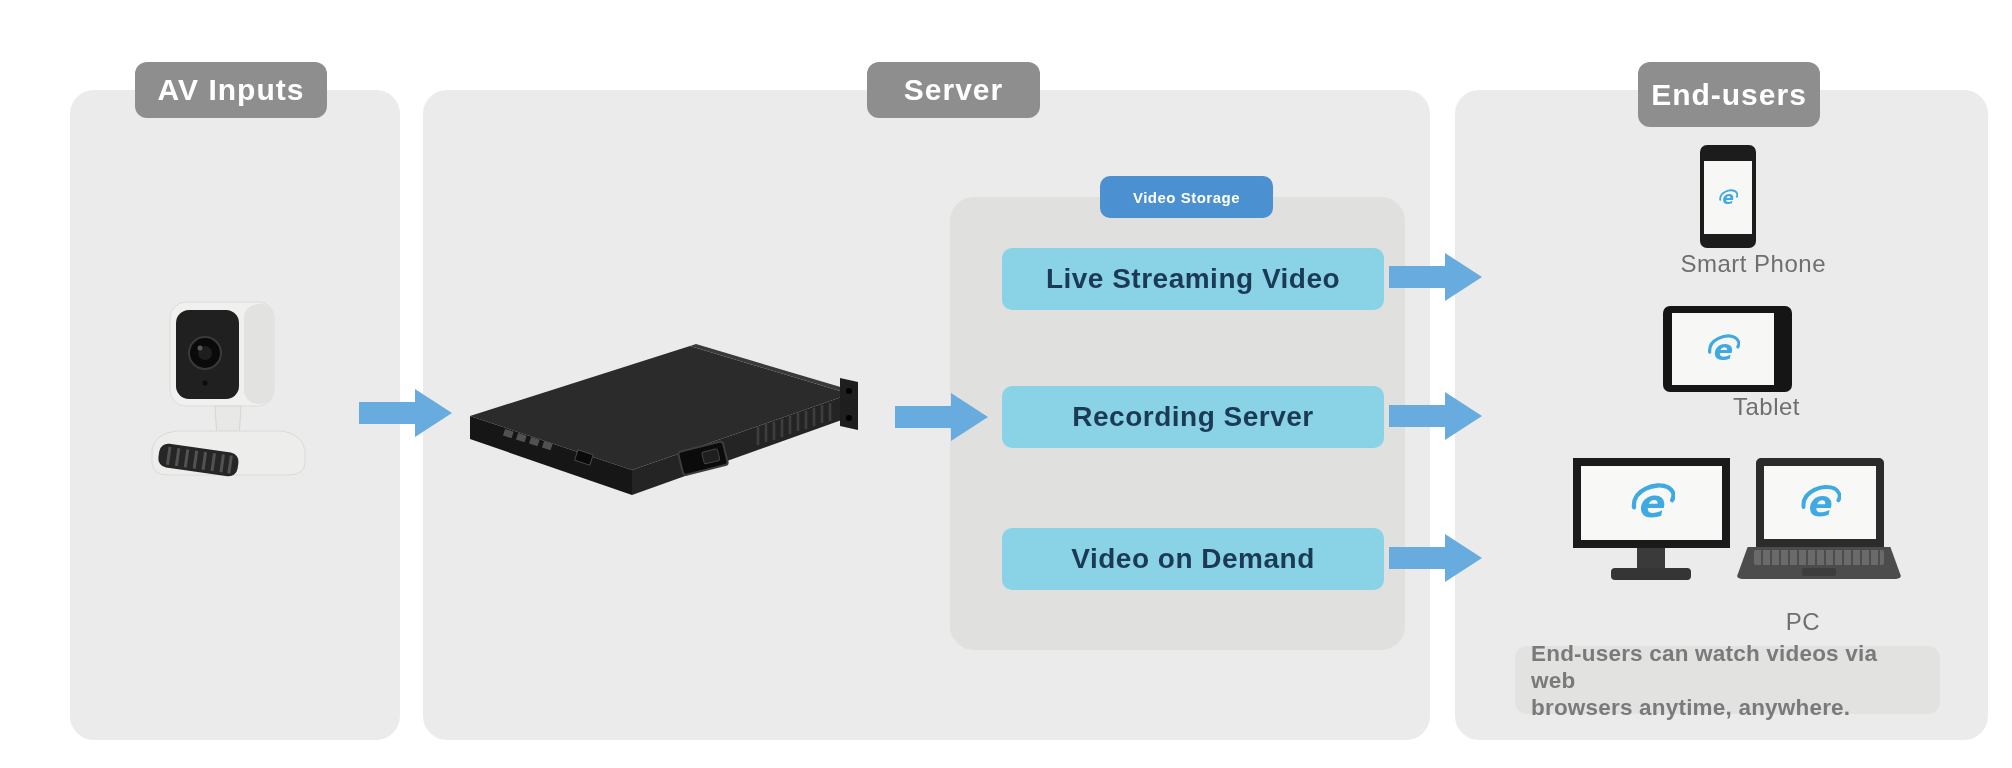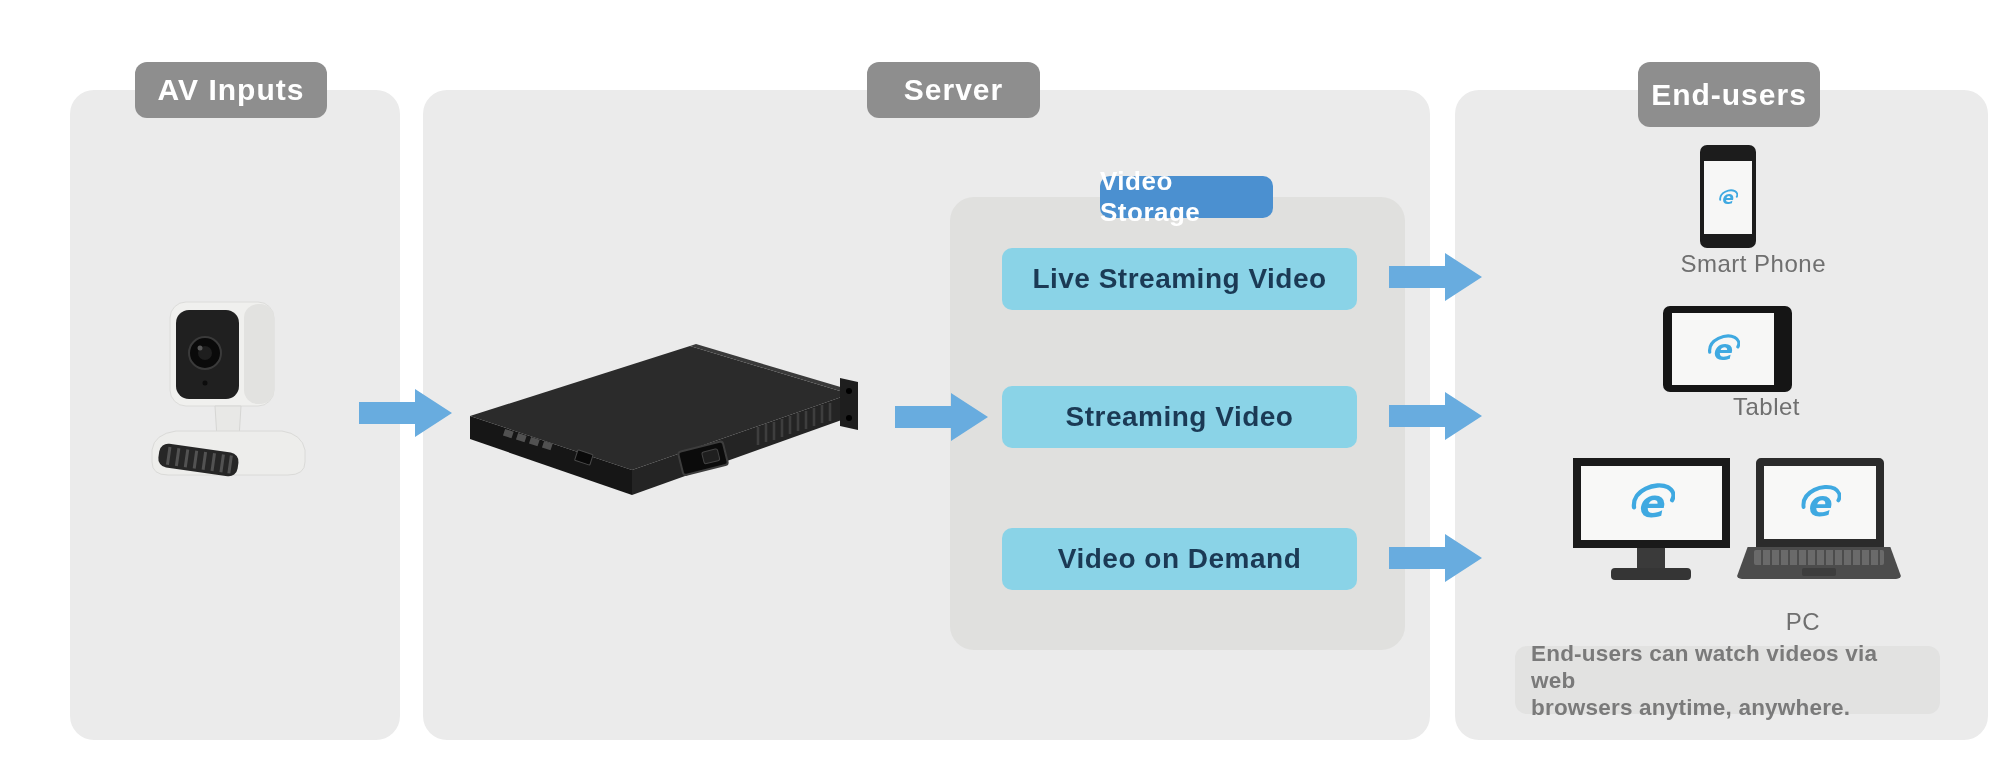--- a/index.html
+++ b/index.html
@@ -25,24 +25,24 @@
   .badge-users{left:1638px;top:62px;width:182px;height:65px;}
 
   .inner-panel{
     position:absolute;left:950px;top:197px;width:455px;height:453px;
     background:var(--inner-panel-bg,#e0e0de);border-radius:24px;
   }
   .badge-storage{
     position:absolute;left:1100px;top:176px;width:173px;height:42px;
     display:flex;align-items:center;justify-content:center;
     background:var(--badge-blue,#4b90d0);color:#fff;font-weight:bold;
-    font-size:26px;border-radius:10px;z-index:6;letter-spacing:0.5px;
+    font-size:15px;border-radius:10px;z-index:6;letter-spacing:0.5px;
   }
   .flow-box{
-    position:absolute;left:1002px;width:355px;height:62px;
+    position:absolute;left:1002px;width:382px;height:62px;
     display:flex;align-items:center;justify-content:center;
     background:var(--box-blue,#8ad3e7);border-radius:10px;
     color:var(--box-text,#1b3a55);font-weight:bold;font-size:28px;z-index:6;
     letter-spacing:0.5px;
   }
   .box-live{top:248px;}
   .box-rec{top:386px;}
   .box-vod{top:528px;}
 
   .flow-arrow{position:absolute;width:95px;height:48px;z-index:8;}
@@ -165,21 +165,21 @@
     <g transform="rotate(-14 246 140)">
       <rect x="222" y="128" width="46" height="24" rx="3" fill="#0b0b0b" stroke="#3d3d3d" stroke-width="2"></rect>
       <rect x="245" y="134" width="16" height="12" rx="2" fill="#1f1f1f" stroke="#444"></rect>
     </g>
     <path d="M300 109 v18 M308 106 v18 M316 104 v18 M324 101 v18 M332 98 v18 M340 95 v18 M348 93 v18 M356 90 v18 M364 87 v18 M372 85 v18" stroke="#3e3e3e" stroke-width="2.6"></path>
   </svg>
 
   <div class="inner-panel"></div>
   <div class="badge-storage">Video Storage</div>
   <div class="flow-box box-live">Live Streaming Video</div>
-  <div class="flow-box box-rec">Streaming Video</div>
+  <div class="flow-box box-rec">Recording Server</div>
   <div class="flow-box box-vod">Video on Demand</div>
 
   <svg class="flow-arrow arr-1" viewBox="0 0 93 48">
     <polygon points="0,13 56,13 56,0 93,24 56,48 56,35 0,35"></polygon>
     </svg>
   <svg class="flow-arrow arr-2" viewBox="0 0 93 48">
     <polygon points="0,13 56,13 56,0 93,24 56,48 56,35 0,35"></polygon>
     </svg>
   <svg class="flow-arrow arr-3" viewBox="0 0 93 48">
     <polygon points="0,13 56,13 56,0 93,24 56,48 56,35 0,35"></polygon>

